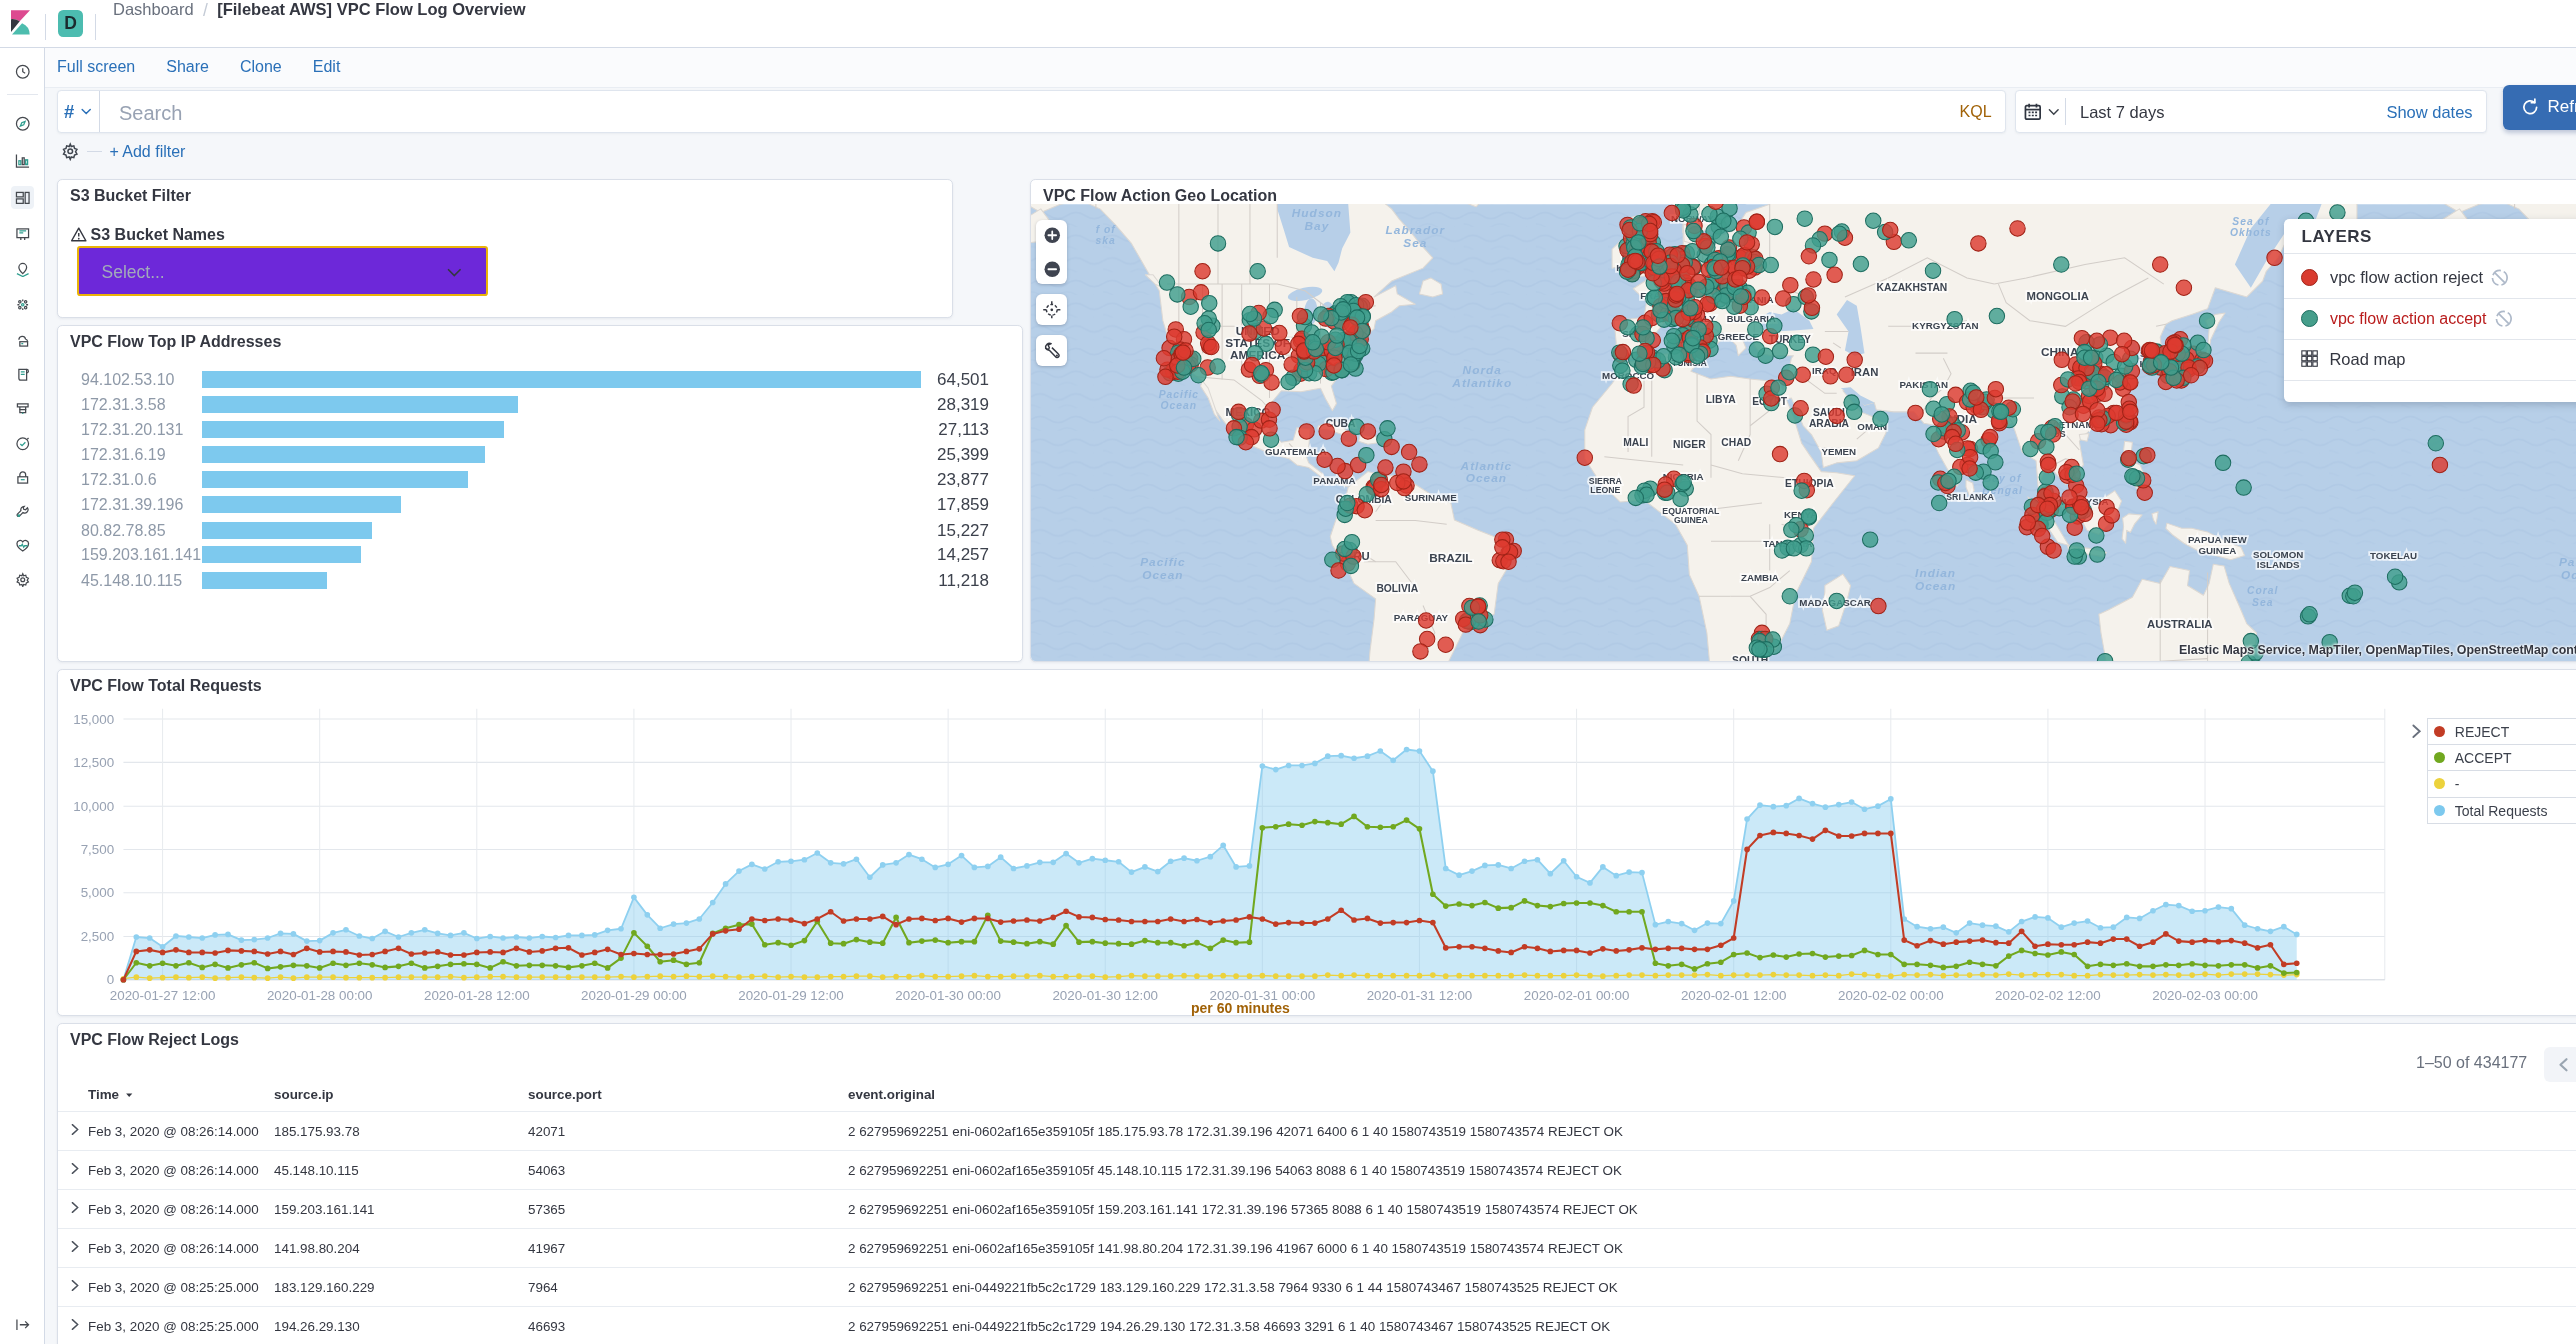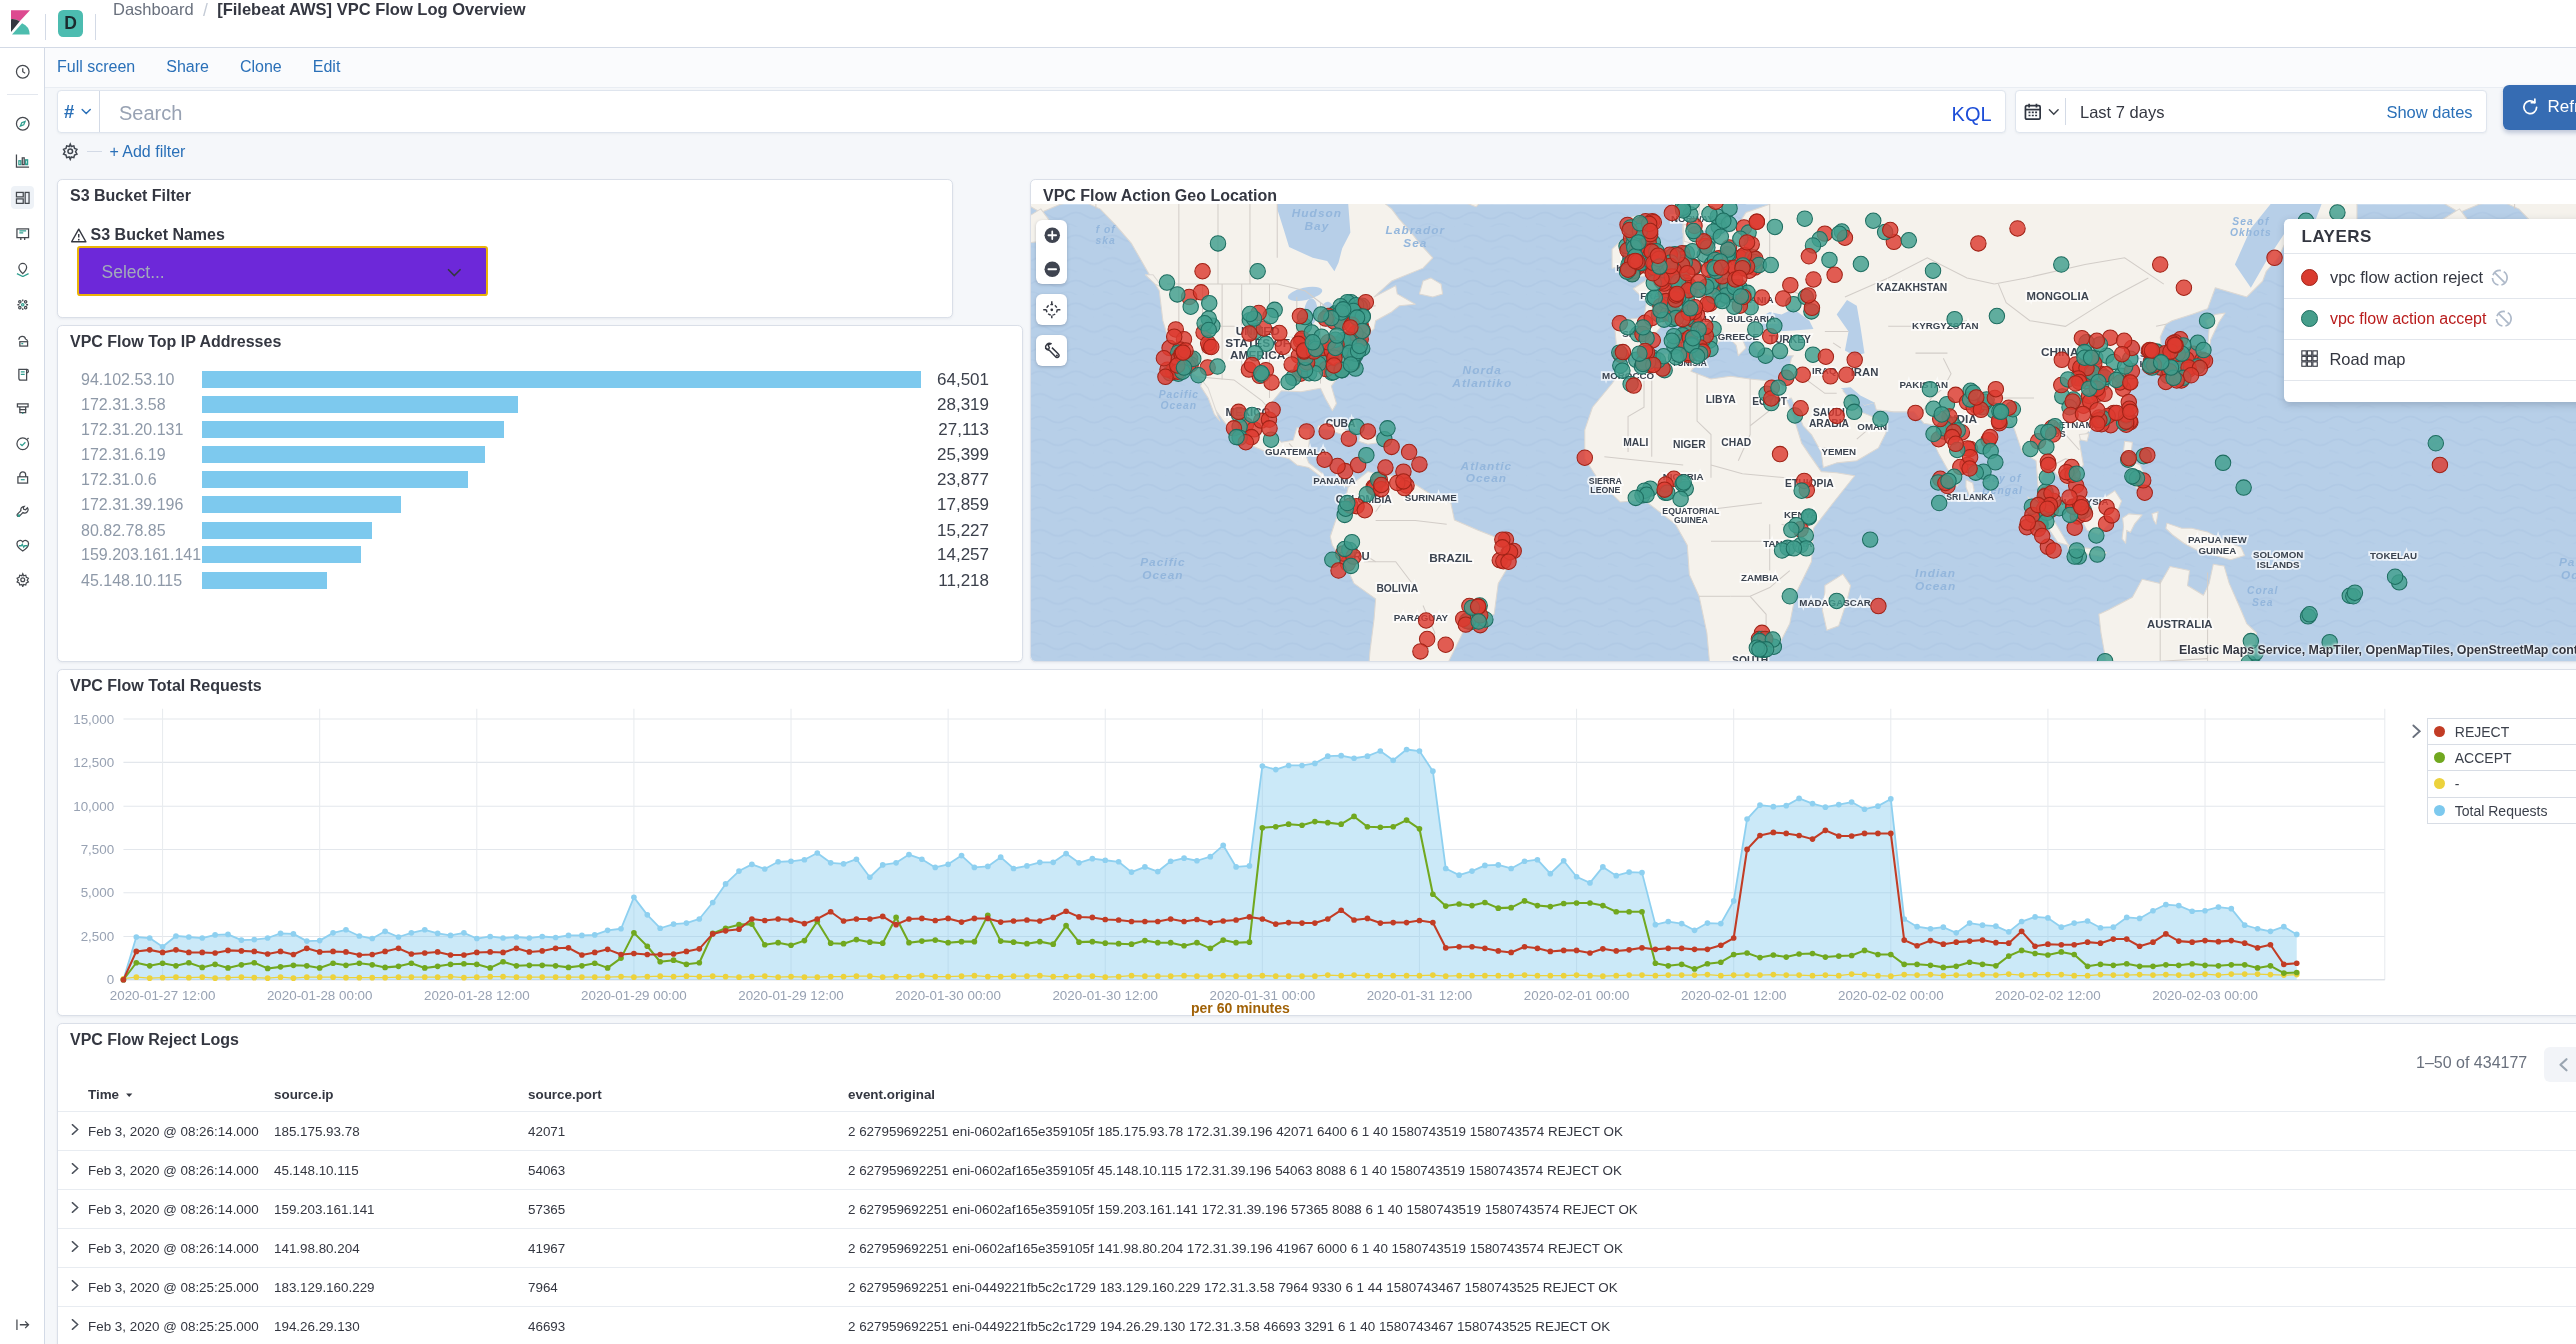--- a/index.html
+++ b/index.html
@@ -12,21 +12,21 @@
 #crumb b{color:#343741;font-weight:700}
 #crumb .sl{color:#c4cbd6;margin:0 9.3px;font-size:17.5px}
 
 #side{position:absolute;left:0;top:48px;width:45px;height:1296px;background:#fff;border-right:1px solid #d3dae6;z-index:40}
 .sic{position:absolute;left:11.3px;width:23px;height:23px;display:flex;align-items:center;justify-content:center}
 #menurow{position:absolute;left:57px;top:54px;height:26px;display:flex;align-items:center;gap:31px;font-size:16px;color:#2a70b8}
 #searchwrap{position:absolute;left:57px;top:90px;height:43px}
 #searchbox{position:absolute;left:0;top:0;width:1949px;height:43px;background:#fff;border:1px solid #dfe5ee;border-radius:4.1px;box-shadow:0 1px 2.1px rgba(100,110,130,.08)}
 #hashsec{position:absolute;left:0;top:0;width:42px;height:41px;border-right:1px solid #d3dae6;display:flex;align-items:center;justify-content:center;gap:4.1px}
 #searchph{position:absolute;left:61px;top:11.3px;font-size:20px;color:#98a2b3}
-#kql{position:absolute;right:13.4px;top:12.4px;font-size:20px;color:#1d4ed8}
+#kql{position:absolute;right:13.4px;top:12.4px;font-size:16px;color:#a16207}
 #datebox{position:absolute;left:1958px;top:0;width:472px;height:43px;background:#fff;border:1px solid #dfe5ee;border-radius:4.1px;box-shadow:0 1px 2.1px rgba(100,110,130,.08)}
 #refreshbtn{position:absolute;left:2446px;top:-5.2px;width:122px;height:45px;background:#366cb3;border-radius:6.2px;color:#fff;font-size:17px;display:flex;align-items:center;justify-content:center;gap:8.2px;box-shadow:0 2.1px 4.1px rgba(30,60,120,.25)}
 #filterrow{position:absolute;left:61px;top:140px;height:23px;display:flex;align-items:center}
 
 .panel{position:absolute;background:#fff;border:0.5px solid #dadfe8;border-radius:5.2px;box-shadow:0 1px 2.6px rgba(110,120,140,.10)}
 .ptitle{position:absolute;left:12px;top:7.2px;font-size:16px;font-weight:700;color:#343741}
 
 .iprow{position:absolute;left:0;width:100%;height:25px}
 .iplab{position:absolute;left:23px;top:3.6px;font-size:16px;color:#8e99a8}
 .ipbar{position:absolute;left:144px;top:4.1px;height:17px;background:#7dc9ee}
@@ -221,21 +221,21 @@
 <div id="filterrow">
       <svg width="18.5" height="18.5" viewBox="0 0 16 16">
         <circle cx="8" cy="8" r="2" fill="none" stroke="#414750" stroke-width="1.3"></circle>
         <path d="M8 1.8l.9 2.1 2.2-.6.6 2.2 2.1.9-1.2 2 1.2 2-2.1.9-.6 2.2-2.2-.6-.9 2.1-.9-2.1-2.2.6-.6-2.2-2.1-.9 1.2-2-1.2-2 2.1-.9.6-2.2 2.2.6z" fill="none" stroke="#414750" stroke-width="1.3"></path>
       </svg>
   <div style="width:15.5px;height:1px;background:#d3dae6;margin:0 7.2px"></div>
   <span style="font-size:16px;color:#2a70b8">+ Add filter</span>
 </div>
 <div class="panel" style="left:57px;top:179px;width:896px;height:139px">
 <div class="ptitle">S3 Bucket Filter</div>
-<div class="abs" style="left:12px;top:46px;display:flex;align-items:flex-end;gap:3.1px">
+<div class="abs" style="left:12px;top:46px;display:flex;align-items:flex-start;gap:3.1px">
         <svg width="17.5" height="17.5" viewBox="0 0 16 16">
           <path d="M8 2L14.5 13.5H1.5z" fill="none" stroke="#343741" stroke-width="1.3" stroke-linejoin="round"></path>
           <path d="M8 6.5v3.2" stroke="#343741" stroke-width="1.3"></path>
           <circle cx="8" cy="11.6" r=".8" fill="#343741"></circle>
         </svg>
         <span style="font-size:16px;font-weight:700;color:#343741">S3 Bucket Names</span>
       </div>
 <div class="abs" style="left:18.5px;top:66px;width:411px;height:50px;background:#6d28d9;border:2px solid #eab308;border-radius:3.1px">
   <span class="abs" style="left:23px;top:14px;font-size:17.5px;color:#a2abba">Select...</span>
   <span class="abs" style="right:20.6px;top:14.4px"><svg width="20.6" height="20.6" viewBox="0 0 16 16">

